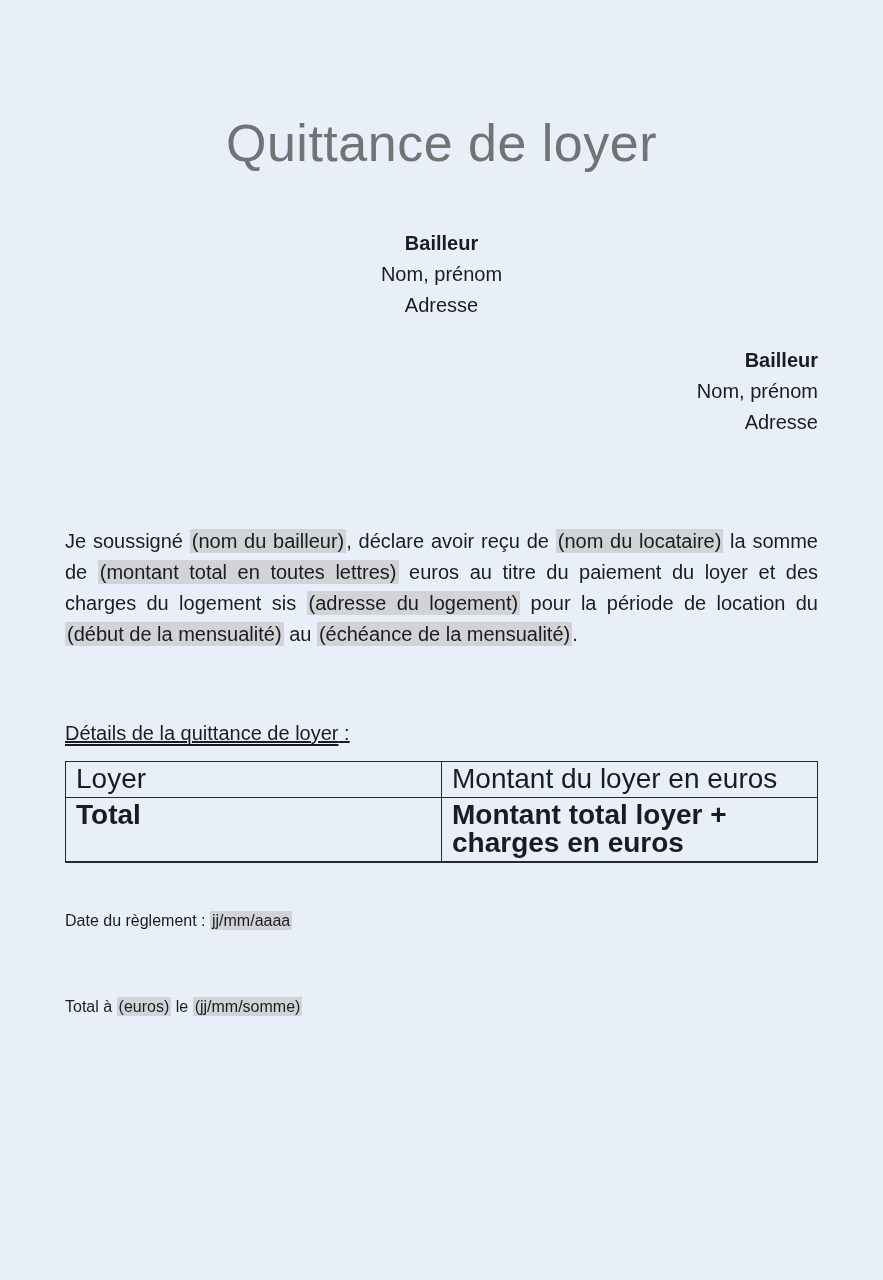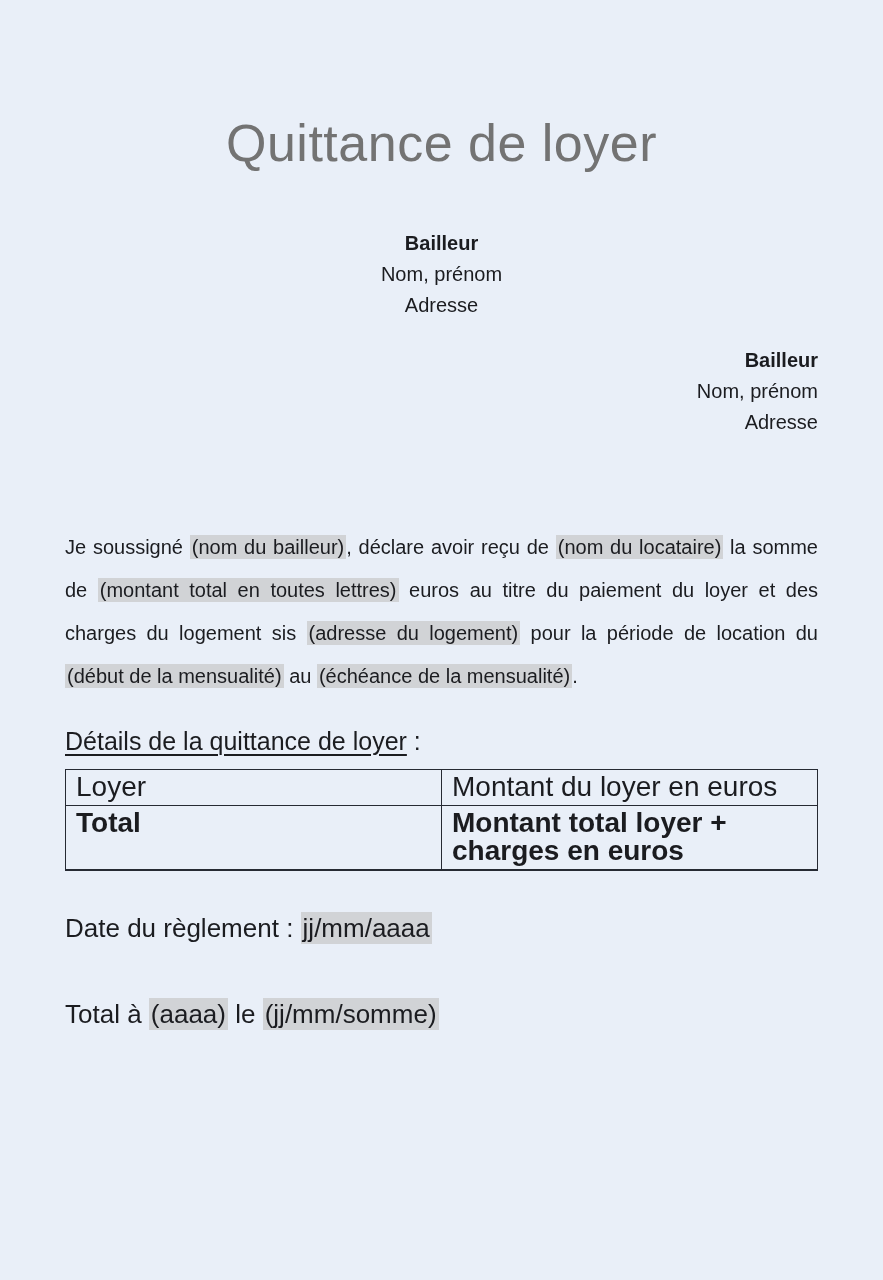--- a/index.html
+++ b/index.html
@@ -33,33 +33,34 @@
   .party-block{
     font-size:20px;
     line-height:31px;
   }
   .landlord-block{margin-top:57px;text-align:center;}
   .tenant-block{margin-top:24px;text-align:right;}
   .party-heading{font-weight:700;}
   .body-paragraph{
     margin-top:88px;
     font-size:20px;
-    line-height:43px;
+    line-height:31px;
     text-align:justify;
   }
   .hl{
     background:var(--hl);
     padding:1px 2px;
     -webkit-box-decoration-break:clone;
     box-decoration-break:clone;
   }
   .details-heading{
-    margin-top:28px;
-    font-size:25px;
+    margin-top:68px;
+    font-size:20px;
     line-height:31px;
+    text-decoration:underline;
   }
   .details-heading .underlined{
     text-decoration:underline;
     text-underline-offset:4px;
     text-decoration-thickness:1.5px;
   }
   table.fee-table{
     margin-top:12px;
     width:100%;
     border-collapse:collapse;
@@ -72,21 +73,21 @@
     line-height:28px;
     padding:3px 10px 4px 10px;
     vertical-align:top;
     background:var(--bg);
   }
   .fee-table tr.total-row td{
     font-weight:700;
     border-bottom-width:2.5px;
   }
   .plain-line{
-    font-size:26px;
+    font-size:16px;
     line-height:31px;
   }
   .payment-date-line{margin-top:42px;}
   .receipt-note-line{margin-top:12px;}
   .place-date-line{margin-top:55px;}
   .signature-line{margin-top:58px;}
 </style>
 </head>
 <body>
 
@@ -121,16 +122,16 @@
       <tr class="total-row">
         <td>Total</td>
         <td>Montant total loyer + charges en euros</td>
       </tr>
     </tbody>
   </table>
 
   <div class="plain-line payment-date-line"><span>Date du règlement : </span><span class="hl">jj/mm/aaaa</span></div>
 
 
-  <div class="plain-line place-date-line"><span>Total à </span><span class="hl">(aaaa)</span><span> le </span><span class="hl">(jj/mm/somme)</span></div>
+  <div class="plain-line place-date-line"><span>Total à </span><span class="hl">(euros)</span><span> le </span><span class="hl">(jj/mm/somme)</span></div>
 
 
 </div>
 
 </body></html>

